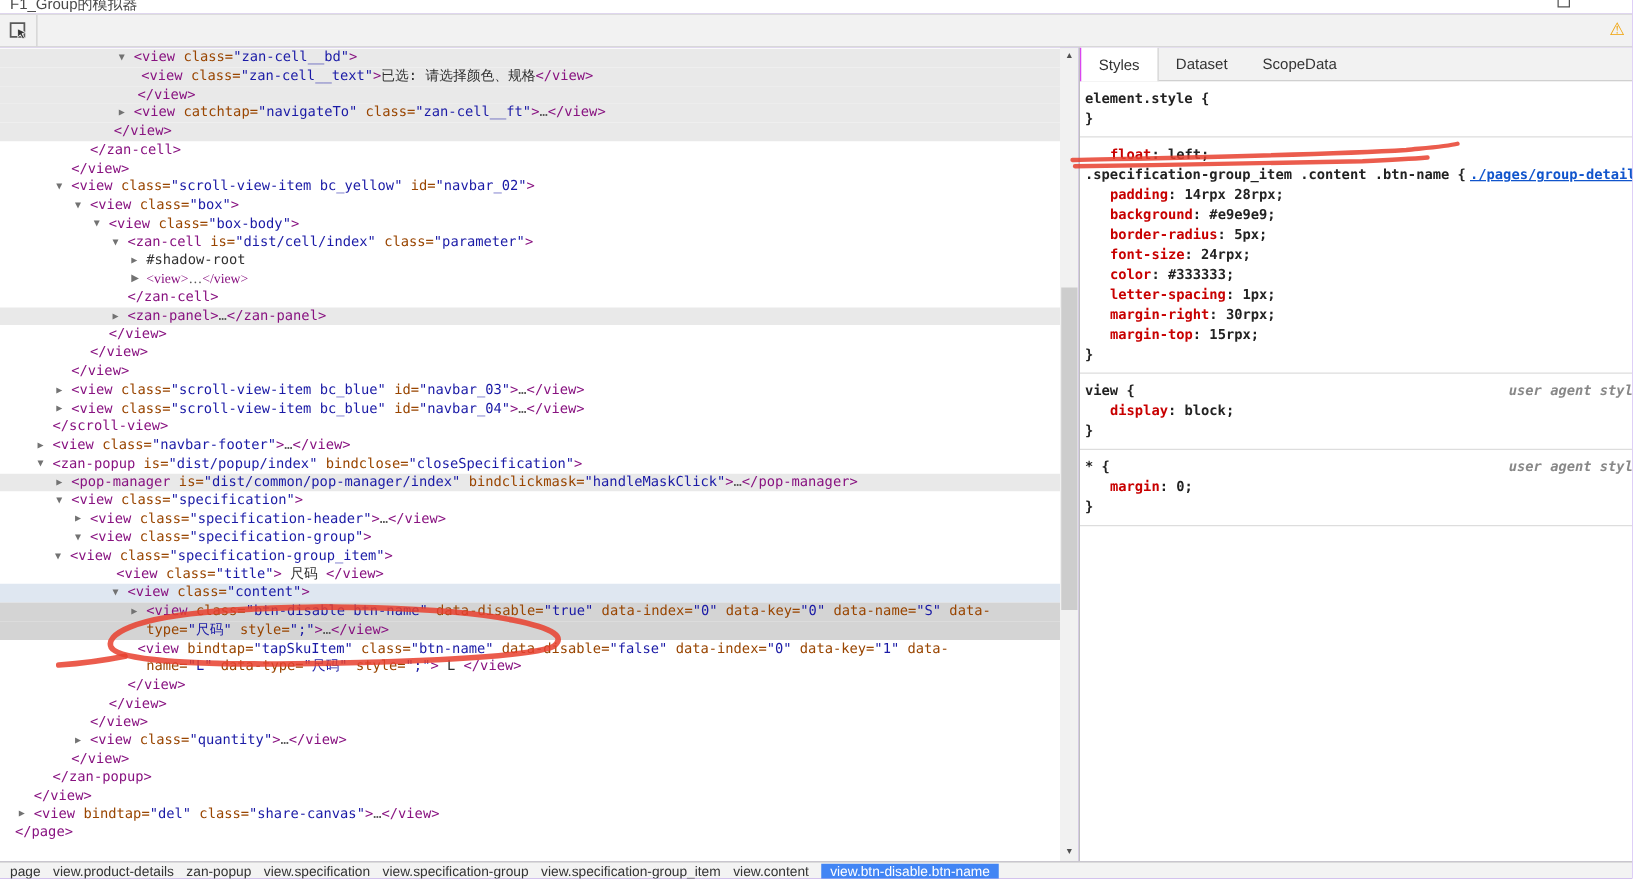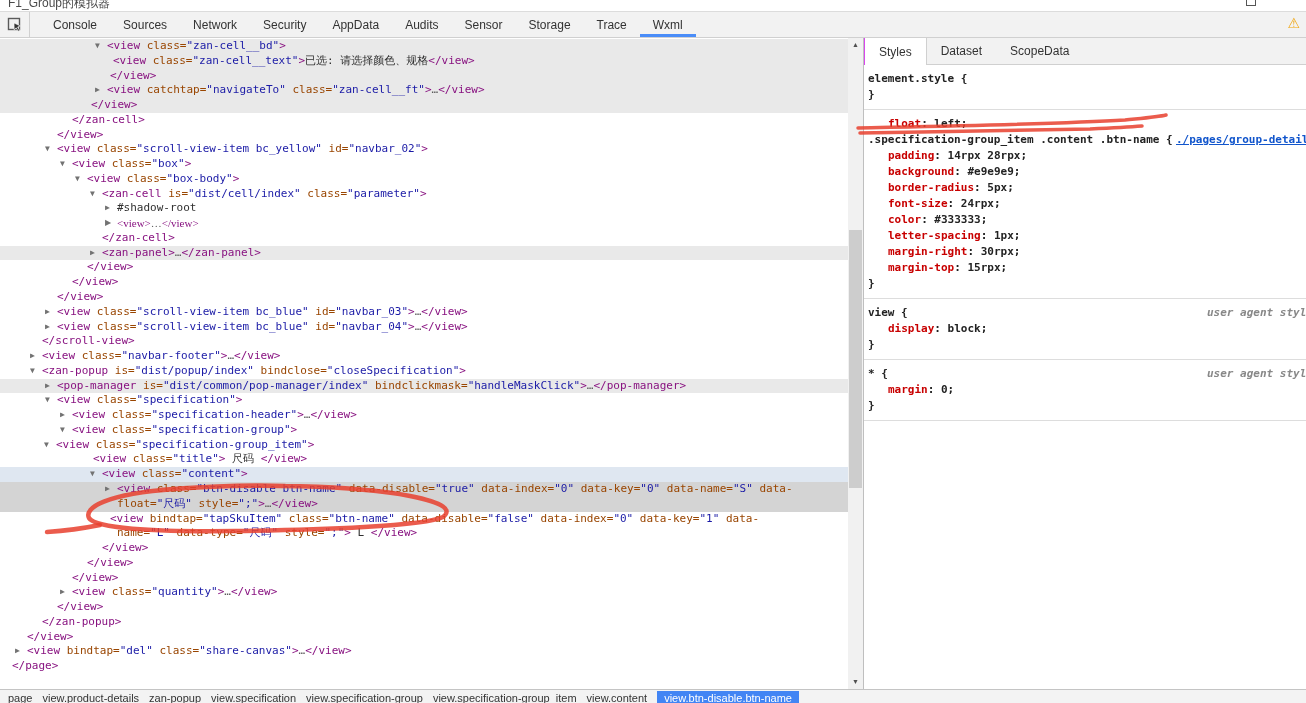--- a/index.html
+++ b/index.html
@@ -70,32 +70,20 @@
     <span class="restore-icon"></span>
   </div>
 
   <div class="tabbar">
     <div class="inspect-btn">
       <svg width="16" height="16" viewBox="0 0 16 16">
         <rect x="1.5" y="1.5" width="11" height="11" fill="none" stroke="#5a5a5a" stroke-width="1.4"></rect>
         <path d="M7 6 L13.5 9 L10.6 10 L12.6 13.4 L11.2 14.2 L9.2 10.8 L7.2 13 Z" fill="#333" stroke="#fff" stroke-width="0.6"></path>
       </svg>
     </div>
-    <div class="tabs" id="devtools-tabs">
-        <div class="tab">Console</div>
-        <div class="tab">Sources</div>
-        <div class="tab">Network</div>
-        <div class="tab">Security</div>
-        <div class="tab">AppData</div>
-        <div class="tab">Audits</div>
-        <div class="tab">Sensor</div>
-        <div class="tab">Storage</div>
-        <div class="tab">Trace</div>
-        <div class="tab active">Wxml</div>
-      </div>
     <span class="warn">⚠</span>
   </div>
 
   <div class="main">
     <div class="tree" id="tree">
         <div class="trow bg-g" style="padding-left: 107px;"><span class="twisty">▼</span><span class="c-t">&lt;view </span><span class="c-a">class=</span><span class="c-v">"zan-cell__bd"</span><span class="c-t">&gt;</span></div>
         <div class="trow bg-g" style="padding-left: 113px;"><span class="c-t">&lt;view </span><span class="c-a">class=</span><span class="c-v">"zan-cell__text"</span><span class="c-t">&gt;</span><span class="c-p">已选: 请选择颜色、规格</span><span class="c-t">&lt;/view&gt;</span></div>
         <div class="trow bg-g" style="padding-left: 110px;"><span class="c-t">&lt;/view&gt;</span></div>
         <div class="trow bg-g" style="padding-left: 107px;"><span class="twisty">▶</span><span class="c-t">&lt;view </span><span class="c-a">catchtap=</span><span class="c-v">"navigateTo"</span><span class="c-a"> class=</span><span class="c-v">"zan-cell__ft"</span><span class="c-t">&gt;</span><span class="c-e">…</span><span class="c-t">&lt;/view&gt;</span></div>
         <div class="trow bg-g" style="padding-left: 91px;"><span class="c-t">&lt;/view&gt;</span></div>
@@ -118,21 +106,21 @@
         <div class="trow" style="padding-left: 42px;"><span class="twisty">▶</span><span class="c-t">&lt;view </span><span class="c-a">class=</span><span class="c-v">"navbar-footer"</span><span class="c-t">&gt;</span><span class="c-e">…</span><span class="c-t">&lt;/view&gt;</span></div>
         <div class="trow" style="padding-left: 42px;"><span class="twisty">▼</span><span class="c-t">&lt;zan-popup </span><span class="c-a">is=</span><span class="c-v">"dist/popup/index"</span><span class="c-a"> bindclose=</span><span class="c-v">"closeSpecification"</span><span class="c-t">&gt;</span></div>
         <div class="trow bg-g" style="padding-left: 57px;"><span class="twisty">▶</span><span class="c-t">&lt;pop-manager </span><span class="c-a">is=</span><span class="c-v">"dist/common/pop-manager/index"</span><span class="c-a"> bindclickmask=</span><span class="c-v">"handleMaskClick"</span><span class="c-t">&gt;</span><span class="c-e">…</span><span class="c-t">&lt;/pop-manager&gt;</span></div>
         <div class="trow" style="padding-left: 57px;"><span class="twisty">▼</span><span class="c-t">&lt;view </span><span class="c-a">class=</span><span class="c-v">"specification"</span><span class="c-t">&gt;</span></div>
         <div class="trow" style="padding-left: 72px;"><span class="twisty">▶</span><span class="c-t">&lt;view </span><span class="c-a">class=</span><span class="c-v">"specification-header"</span><span class="c-t">&gt;</span><span class="c-e">…</span><span class="c-t">&lt;/view&gt;</span></div>
         <div class="trow" style="padding-left: 72px;"><span class="twisty">▼</span><span class="c-t">&lt;view </span><span class="c-a">class=</span><span class="c-v">"specification-group"</span><span class="c-t">&gt;</span></div>
         <div class="trow" style="padding-left: 56px;"><span class="twisty">▼</span><span class="c-t">&lt;view </span><span class="c-a">class=</span><span class="c-v">"specification-group_item"</span><span class="c-t">&gt;</span></div>
         <div class="trow" style="padding-left: 93px;"><span class="c-t">&lt;view </span><span class="c-a">class=</span><span class="c-v">"title"</span><span class="c-t">&gt;</span><span class="c-p"> 尺码 </span><span class="c-t">&lt;/view&gt;</span></div>
         <div class="trow bg-b" style="padding-left: 102px;"><span class="twisty">▼</span><span class="c-t">&lt;view </span><span class="c-a">class=</span><span class="c-v">"content"</span><span class="c-t">&gt;</span></div>
         <div class="trow bg-g2" style="padding-left: 117px;"><span class="twisty">▶</span><span class="c-t">&lt;view </span><span class="c-a">class=</span><span class="c-v">"btn-disable btn-name"</span><span class="c-a"> data-disable=</span><span class="c-v">"true"</span><span class="c-a"> data-index=</span><span class="c-v">"0"</span><span class="c-a"> data-key=</span><span class="c-v">"0"</span><span class="c-a"> data-name=</span><span class="c-v">"S"</span><span class="c-a"> data-</span></div>
-        <div class="trow bg-g2" style="padding-left: 117px;"><span class="c-a">float=</span><span class="c-v">"尺码"</span><span class="c-a"> style=</span><span class="c-v">";"</span><span class="c-t">&gt;</span><span class="c-e">…</span><span class="c-t">&lt;/view&gt;</span></div>
+        <div class="trow bg-g2" style="padding-left: 117px;"><span class="c-a">type=</span><span class="c-v">"尺码"</span><span class="c-a"> style=</span><span class="c-v">";"</span><span class="c-t">&gt;</span><span class="c-e">…</span><span class="c-t">&lt;/view&gt;</span></div>
         <div class="trow" style="padding-left: 110px;"><span class="c-t">&lt;view </span><span class="c-a">bindtap=</span><span class="c-v">"tapSkuItem"</span><span class="c-a"> class=</span><span class="c-v">"btn-name"</span><span class="c-a"> data-disable=</span><span class="c-v">"false"</span><span class="c-a"> data-index=</span><span class="c-v">"0"</span><span class="c-a"> data-key=</span><span class="c-v">"1"</span><span class="c-a"> data-</span></div>
         <div class="trow" style="padding-left: 117px;"><span class="c-a">name=</span><span class="c-v">"L"</span><span class="c-a"> data-type=</span><span class="c-v">"尺码"</span><span class="c-a"> style=</span><span class="c-v">";"</span><span class="c-t">&gt;</span><span class="c-p"> L </span><span class="c-t">&lt;/view&gt;</span></div>
         <div class="trow" style="padding-left: 102px;"><span class="c-t">&lt;/view&gt;</span></div>
         <div class="trow" style="padding-left: 87px;"><span class="c-t">&lt;/view&gt;</span></div>
         <div class="trow" style="padding-left: 72px;"><span class="c-t">&lt;/view&gt;</span></div>
         <div class="trow" style="padding-left: 72px;"><span class="twisty">▶</span><span class="c-t">&lt;view </span><span class="c-a">class=</span><span class="c-v">"quantity"</span><span class="c-t">&gt;</span><span class="c-e">…</span><span class="c-t">&lt;/view&gt;</span></div>
         <div class="trow" style="padding-left: 57px;"><span class="c-t">&lt;/view&gt;</span></div>
         <div class="trow" style="padding-left: 42px;"><span class="c-t">&lt;/zan-popup&gt;</span></div>
         <div class="trow" style="padding-left: 27px;"><span class="c-t">&lt;/view&gt;</span></div>
         <div class="trow" style="padding-left: 27px;"><span class="twisty">▶</span><span class="c-t">&lt;view </span><span class="c-a">bindtap=</span><span class="c-v">"del"</span><span class="c-a"> class=</span><span class="c-v">"share-canvas"</span><span class="c-t">&gt;</span><span class="c-e">…</span><span class="c-t">&lt;/view&gt;</span></div>

